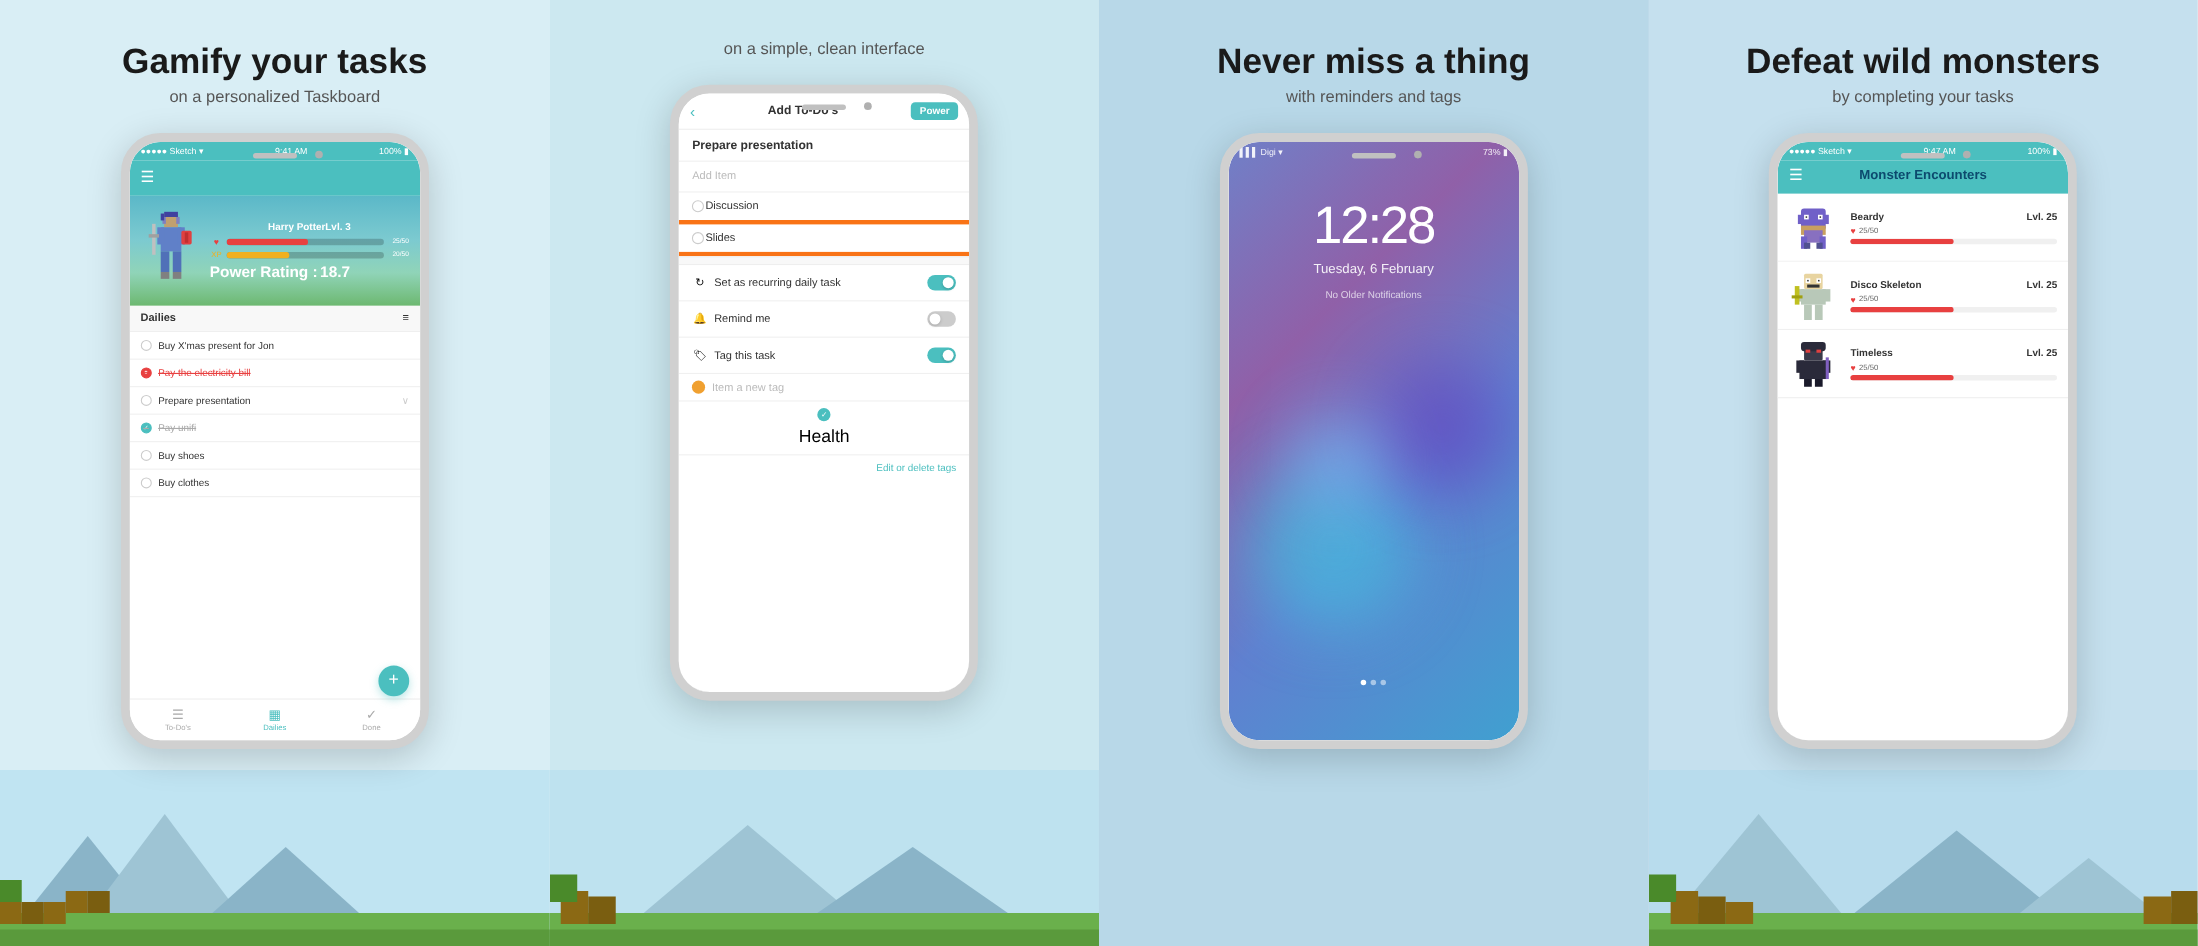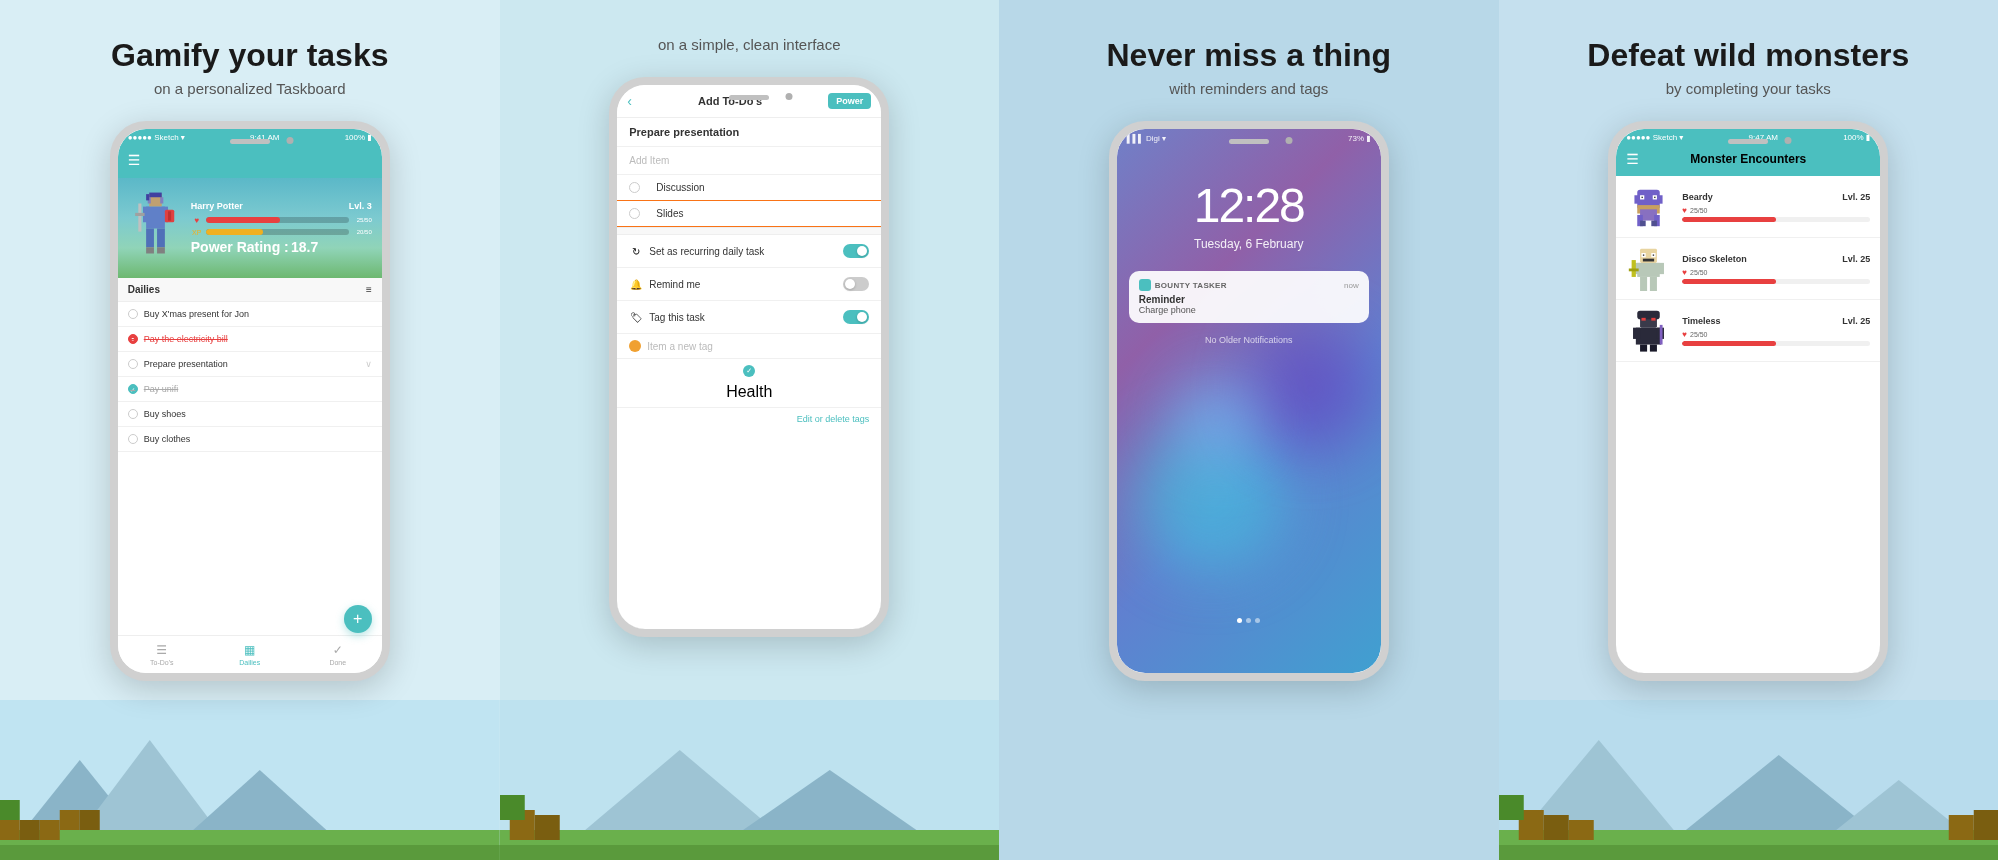--- a/index.html
+++ b/index.html
@@ -128,21 +128,21 @@
       height: 75px;
       flex-shrink: 0;
     }
 
     .char-info {
       flex: 1;
     }
 
     .char-name-level {
       display: flex;
-      justify-content: space-between;
+      justify-content: center;
       color: white;
       font-size: 9px;
       font-weight: 700;
       margin-bottom: 4px;
     }
 
     .stat-bar-row {
       display: flex;
       align-items: center;
       gap: 3px;
@@ -354,22 +354,22 @@
       color: #bbb;
       border-bottom: 1px solid #f0f0f0;
     }
 
     .s2-checklist-item {
       display: flex;
       align-items: center;
       padding: 7px 12px;
       font-size: 10px;
       color: #333;
-      gap: 16px;
-      border-bottom: 1px solid #f97316;
+      gap: 1px;
+      border-bottom: 4px solid #f97316;
     }
 
     .s2-circle {
       width: 11px;
       height: 11px;
       border-radius: 50%;
       border: 1.5px solid #ccc;
       flex-shrink: 0;
     }
 
@@ -611,21 +611,21 @@
 
     .s4-header {
       background: #4bbfbf;
       padding: 6px 10px 10px;
       display: flex;
       align-items: center;
       justify-content: center;
     }
 
     .s4-title {
-      color: #000000;
+      color: #0c4a6e;
       font-size: 12px;
       font-weight: 600;
     }
 
     .s4-hamburger {
       position: absolute;
       left: 10px;
       color: white;
       font-size: 14px;
     }
@@ -939,29 +939,20 @@
             <div class="blur-circle bc1"></div>
             <div class="blur-circle bc2"></div>
             <div class="blur-circle bc3"></div>
           </div>
           <div class="s3-status">
             <span>▌▌▌ Digi ▾</span>
             <span>73% ▮</span>
           </div>
           <div class="s3-time">12:28</div>
           <div class="s3-date">Tuesday, 6 February</div>
-          <div class="s3-notification">
-            <div class="s3-notif-header">
-              <div style="width:12px;height:12px;background:#4bbfbf;border-radius:3px;flex-shrink:0"></div>
-              <span class="s3-app-name">BOUNTY TASKER</span>
-              <span class="s3-time-badge">now</span>
-            </div>
-            <div class="s3-notif-title">Reminder</div>
-            <div class="s3-notif-body">Charge phone</div>
-          </div>
           <div class="s3-no-older">No Older Notifications</div>
           <div class="s3-dots">
             <div class="s3-dot active"></div>
             <div class="s3-dot"></div>
             <div class="s3-dot"></div>
           </div>
         </div>
       </div>
     </div>
   </div>

